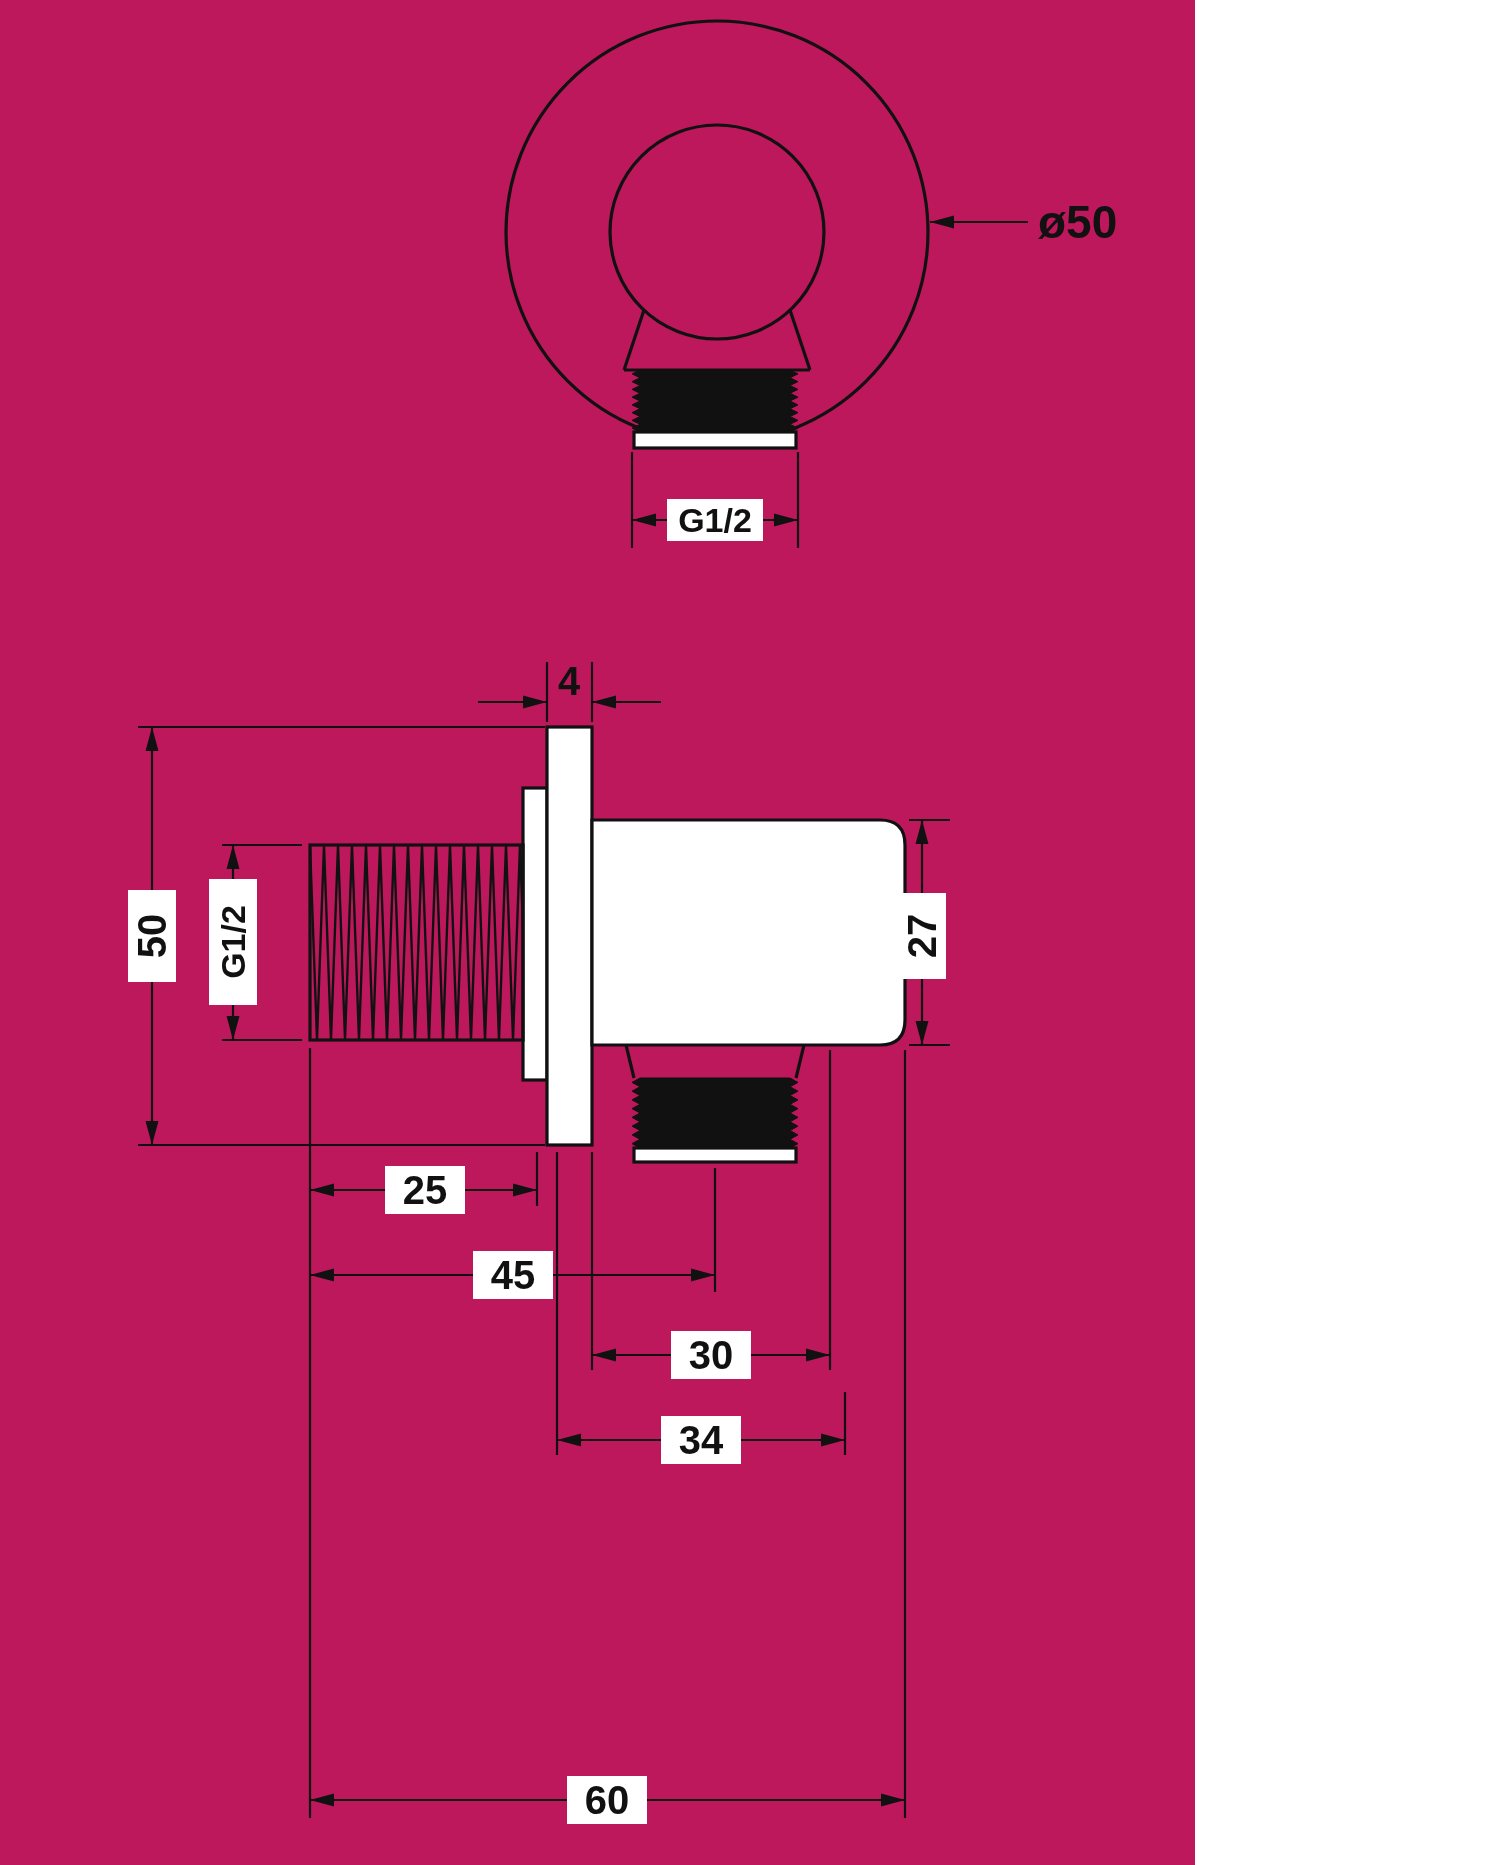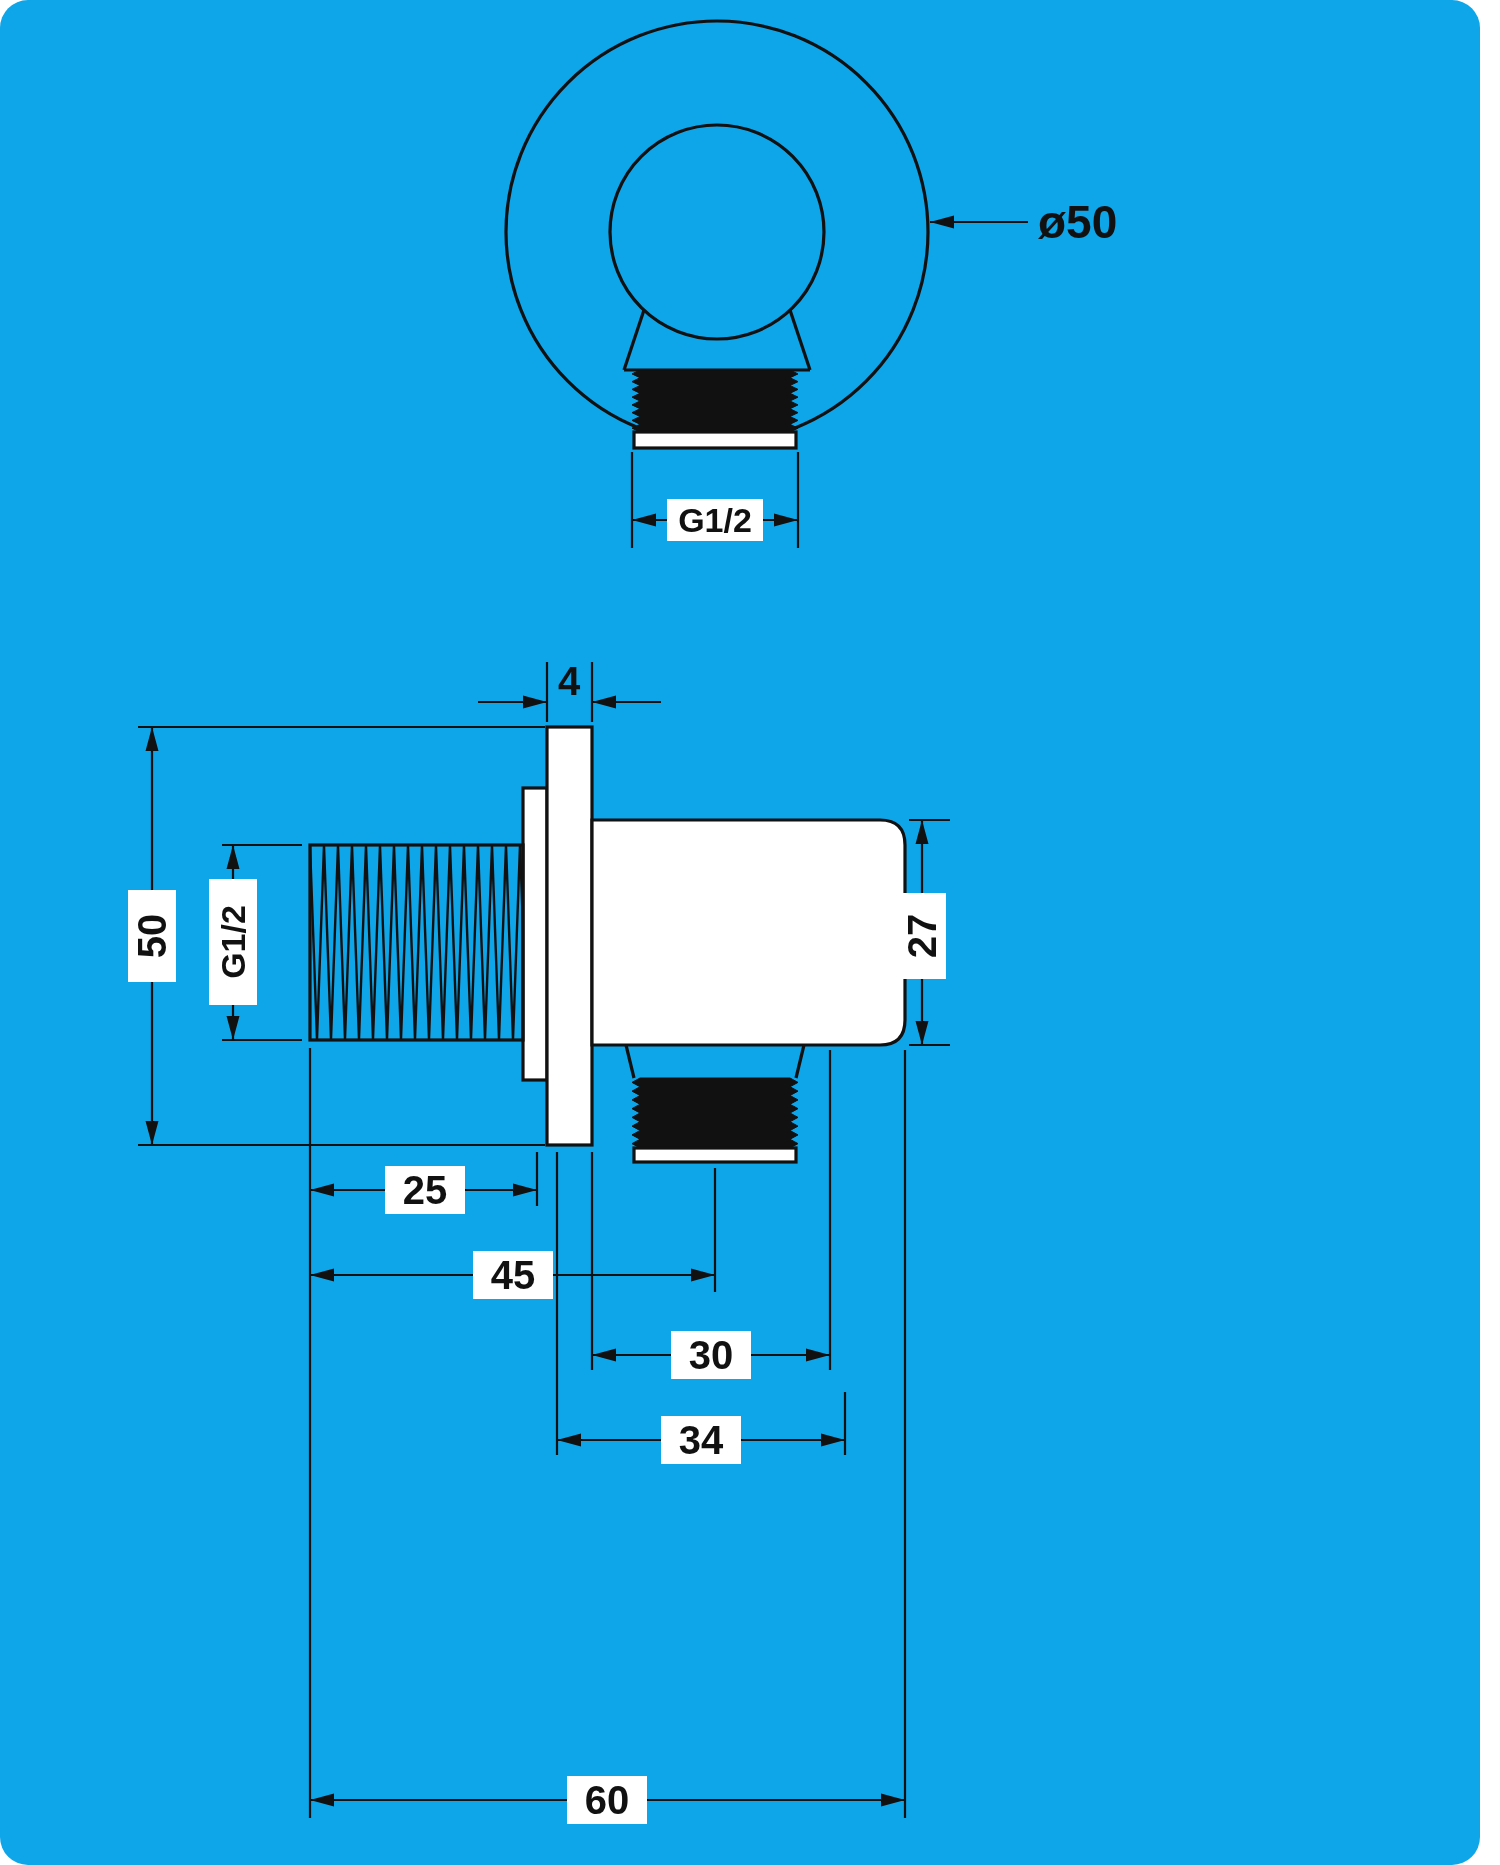--- a/index.html
+++ b/index.html
@@ -1,22 +1,21 @@
 <!DOCTYPE html>
 <html><head>
 <meta charset="utf-8">
 <style>
   html, body { margin: 0; padding: 0; background: #ffffff; }
   .canvas {
     position: relative;
-    width: 1480px;
+    width: 1195px;
     height: 1865px;
-    background: #0ea5e9;
+    background: #be185d;
     font-family: "Liberation Sans", sans-serif;
-    border-radius: 28px;
   }
   svg { display: block; }
   .ol  { stroke: #111; stroke-width: 3.2; fill: none; stroke-linejoin: miter; }
   .olf { stroke: #111; stroke-width: 3.2; fill: #fff; stroke-linejoin: miter; }
   .dl  { stroke: #111; stroke-width: 2.2; fill: none; }
   .ah  { fill: #111; stroke: none; }
   .lbg { fill: #fff; stroke: none; }
   .blk { fill: #111; stroke: #111; stroke-width: 1; }
   .dim { font-family: "Liberation Sans", sans-serif; font-weight: bold; fill: #111; }
   .t46 { font-size: 46px; }

